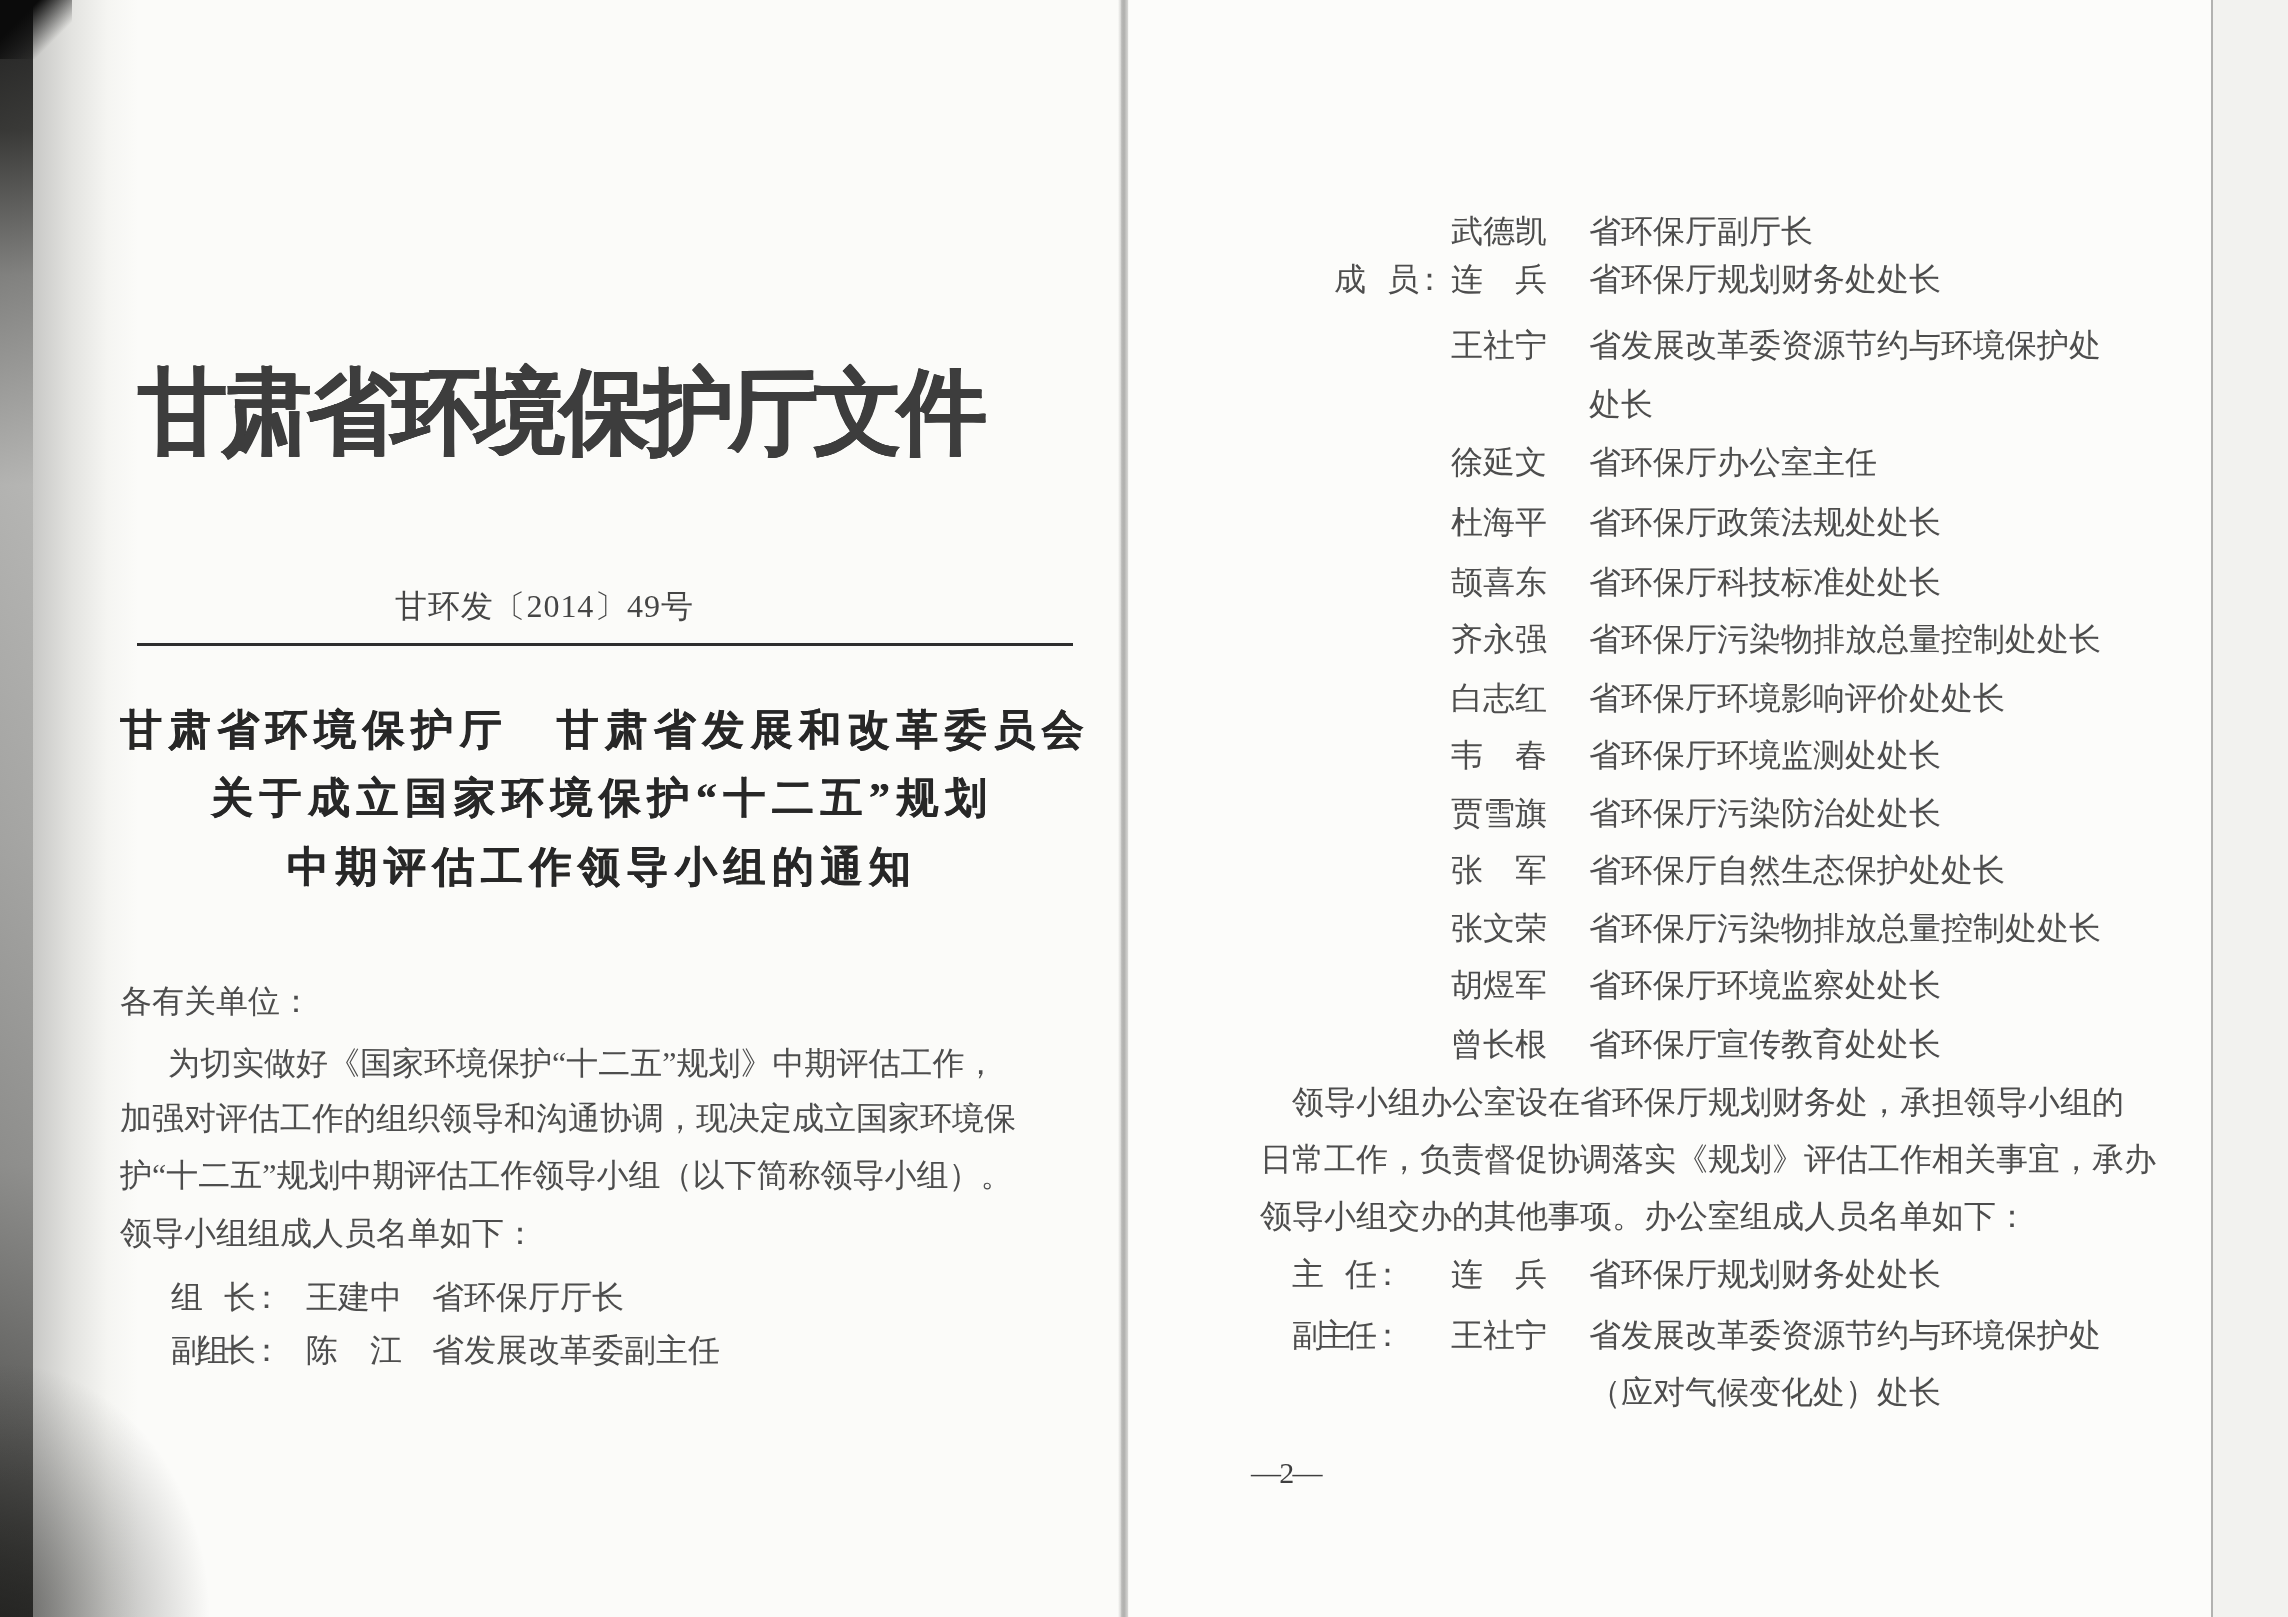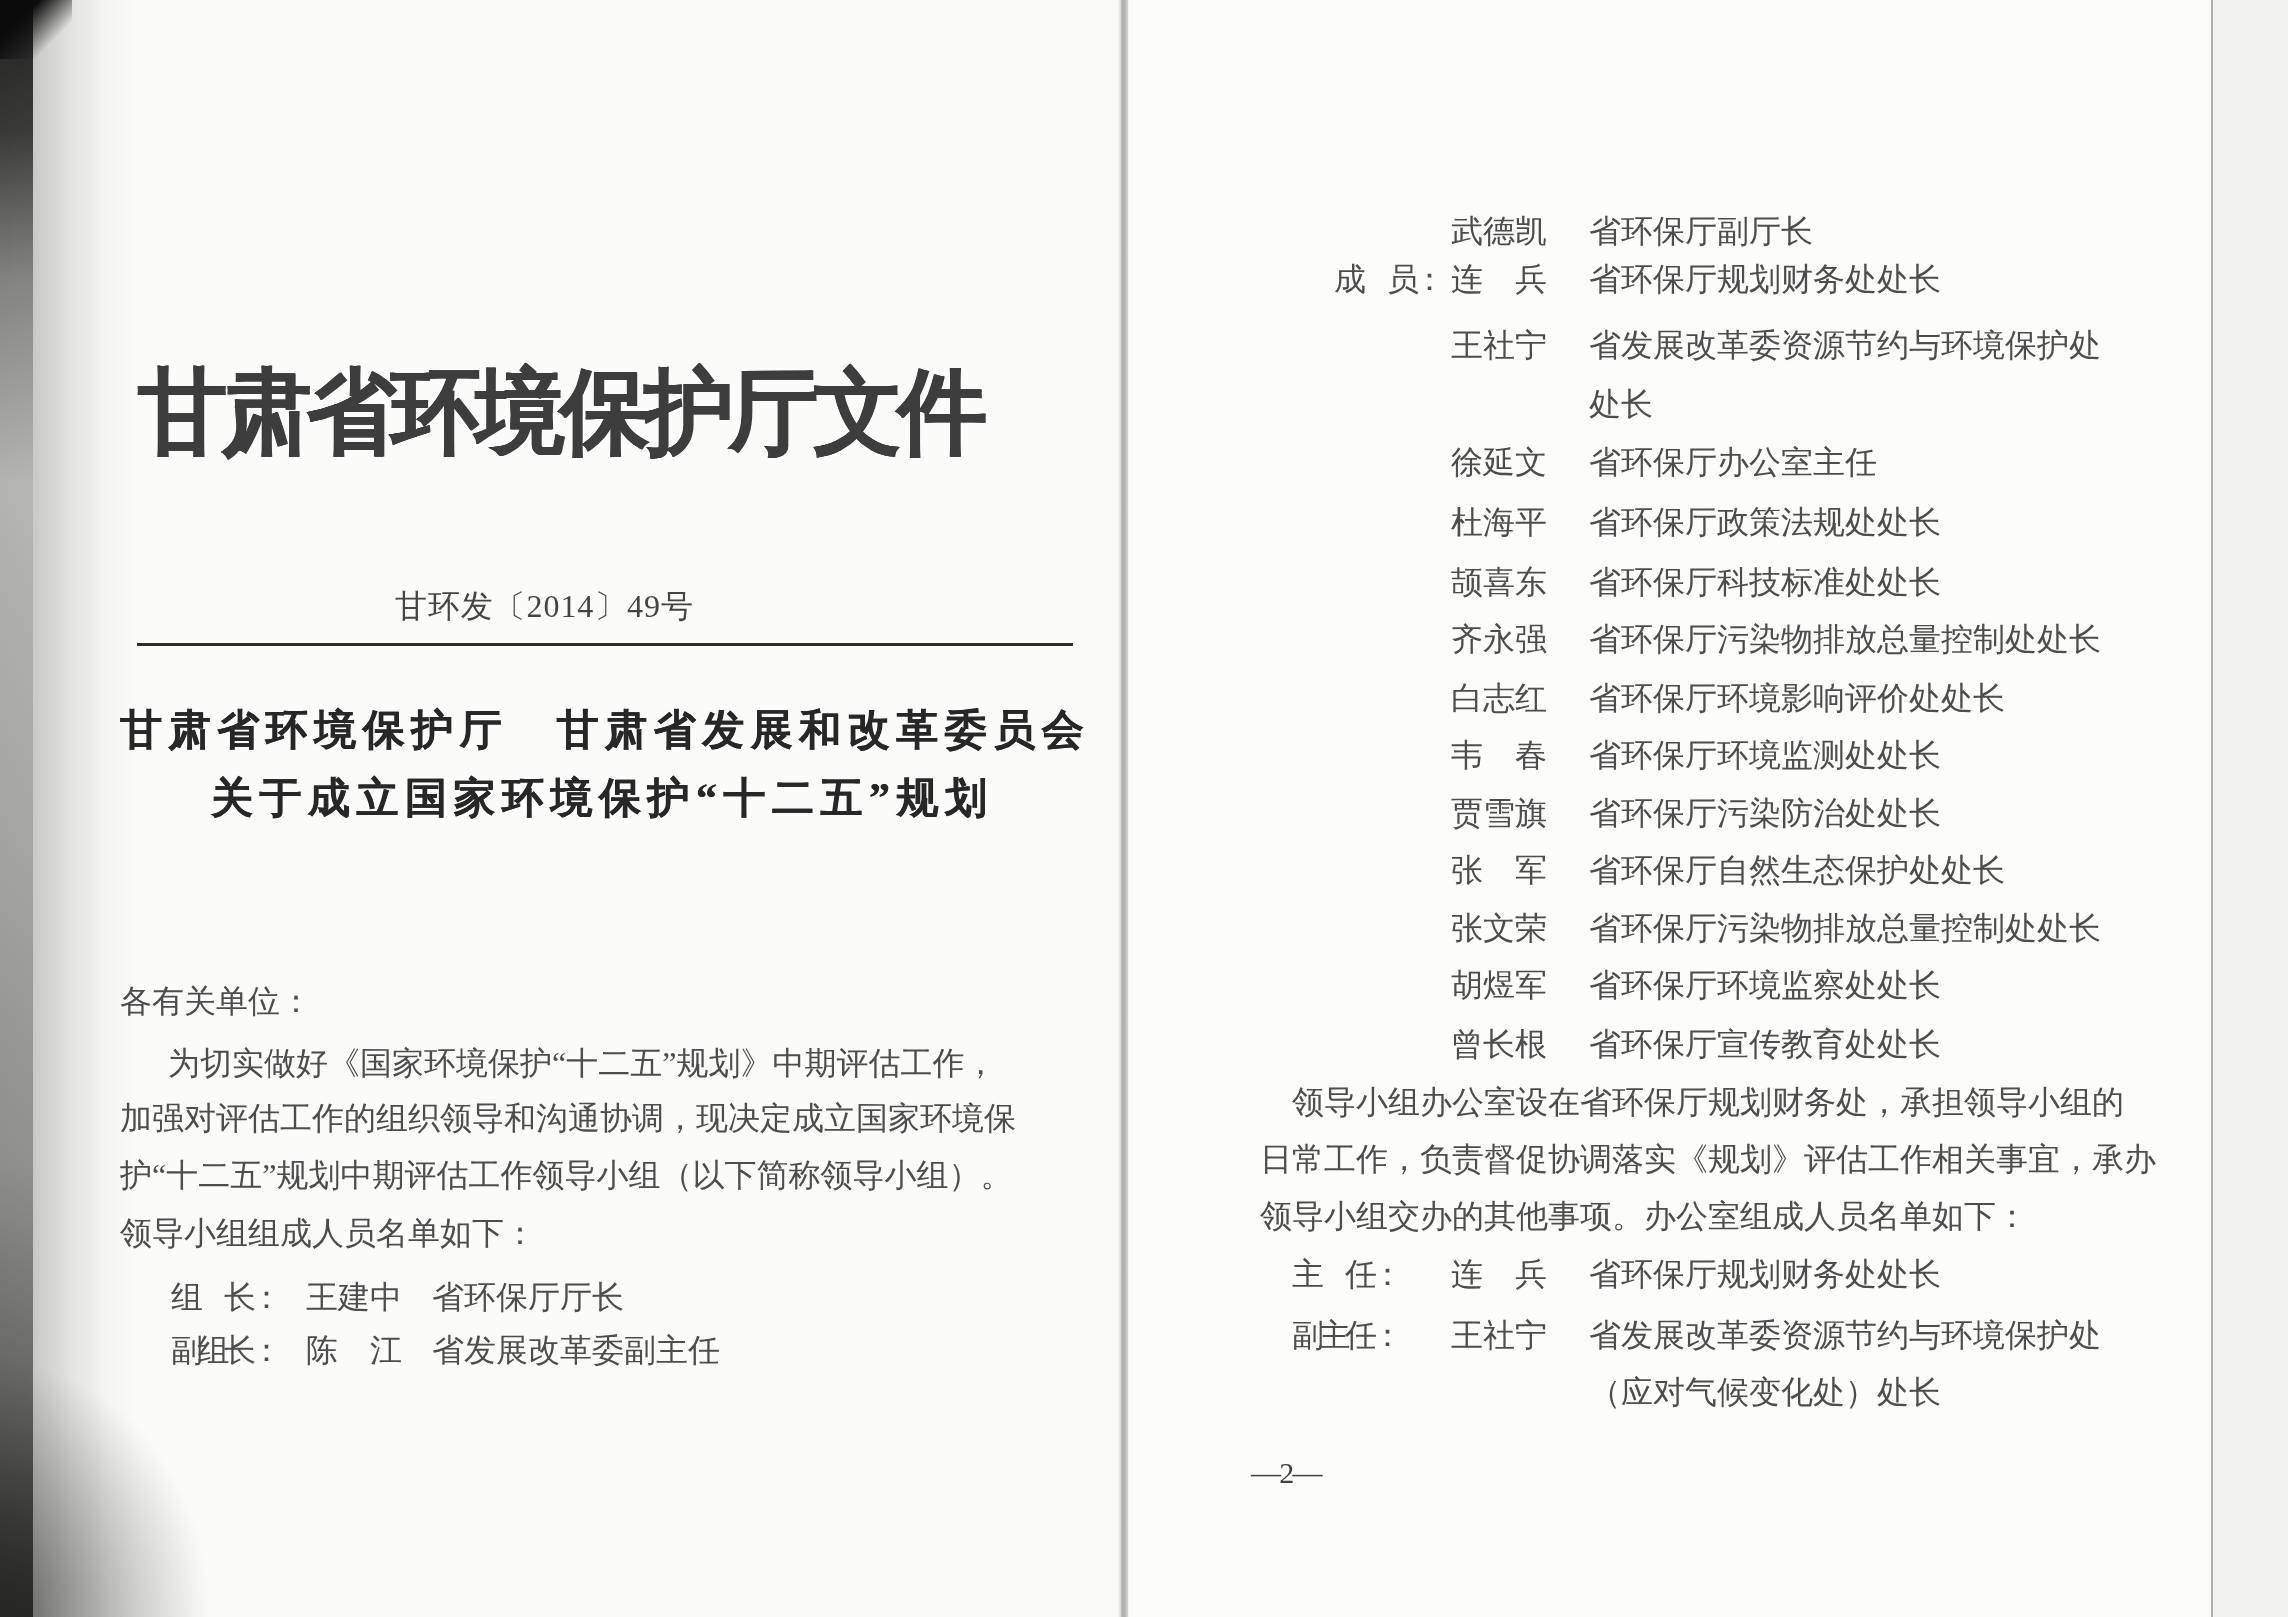--- a/index.html
+++ b/index.html
@@ -65,20 +65,21 @@
     <div class="spine-dark"></div>
     <div class="corner-tl"></div>
     <div class="corner-bl"></div>
 
     <h1 class="letterhead">甘肃省环境保护厅文件</h1>
     <div class="docnum">甘环发〔2014〕49号</div>
     <div class="rule"></div>
 
     <h2 class="headline" style="top:706px">甘肃省环境保护厅　甘肃省发展和改革委员会</h2>
     <h2 class="headline" style="top:774px">关于成立国家环境保护“十二五”规划</h2>
+    <h2 class="headline" style="top:843px">中期评估工作领导小组的通知</h2>
 
     <div class="bodytext" style="left:120px;top:982px">各有关单位：</div>
 
     <div class="bodytext" style="left:168px;top:1044px">为切实做好《国家环境保护“十二五”规划》中期评估工作，</div>
     <div class="bodytext" style="left:120px;top:1099px">加强对评估工作的组织领导和沟通协调，现决定成立国家环境保</div>
     <div class="bodytext" style="left:120px;top:1156px">护“十二五”规划中期评估工作领导小组（以下简称领导小组）。</div>
     <div class="bodytext" style="left:120px;top:1214px">领导小组组成人员名单如下：</div>
 
     <div class="row" style="top:1276px">
       <span class="c-lpre">组　长：</span>

